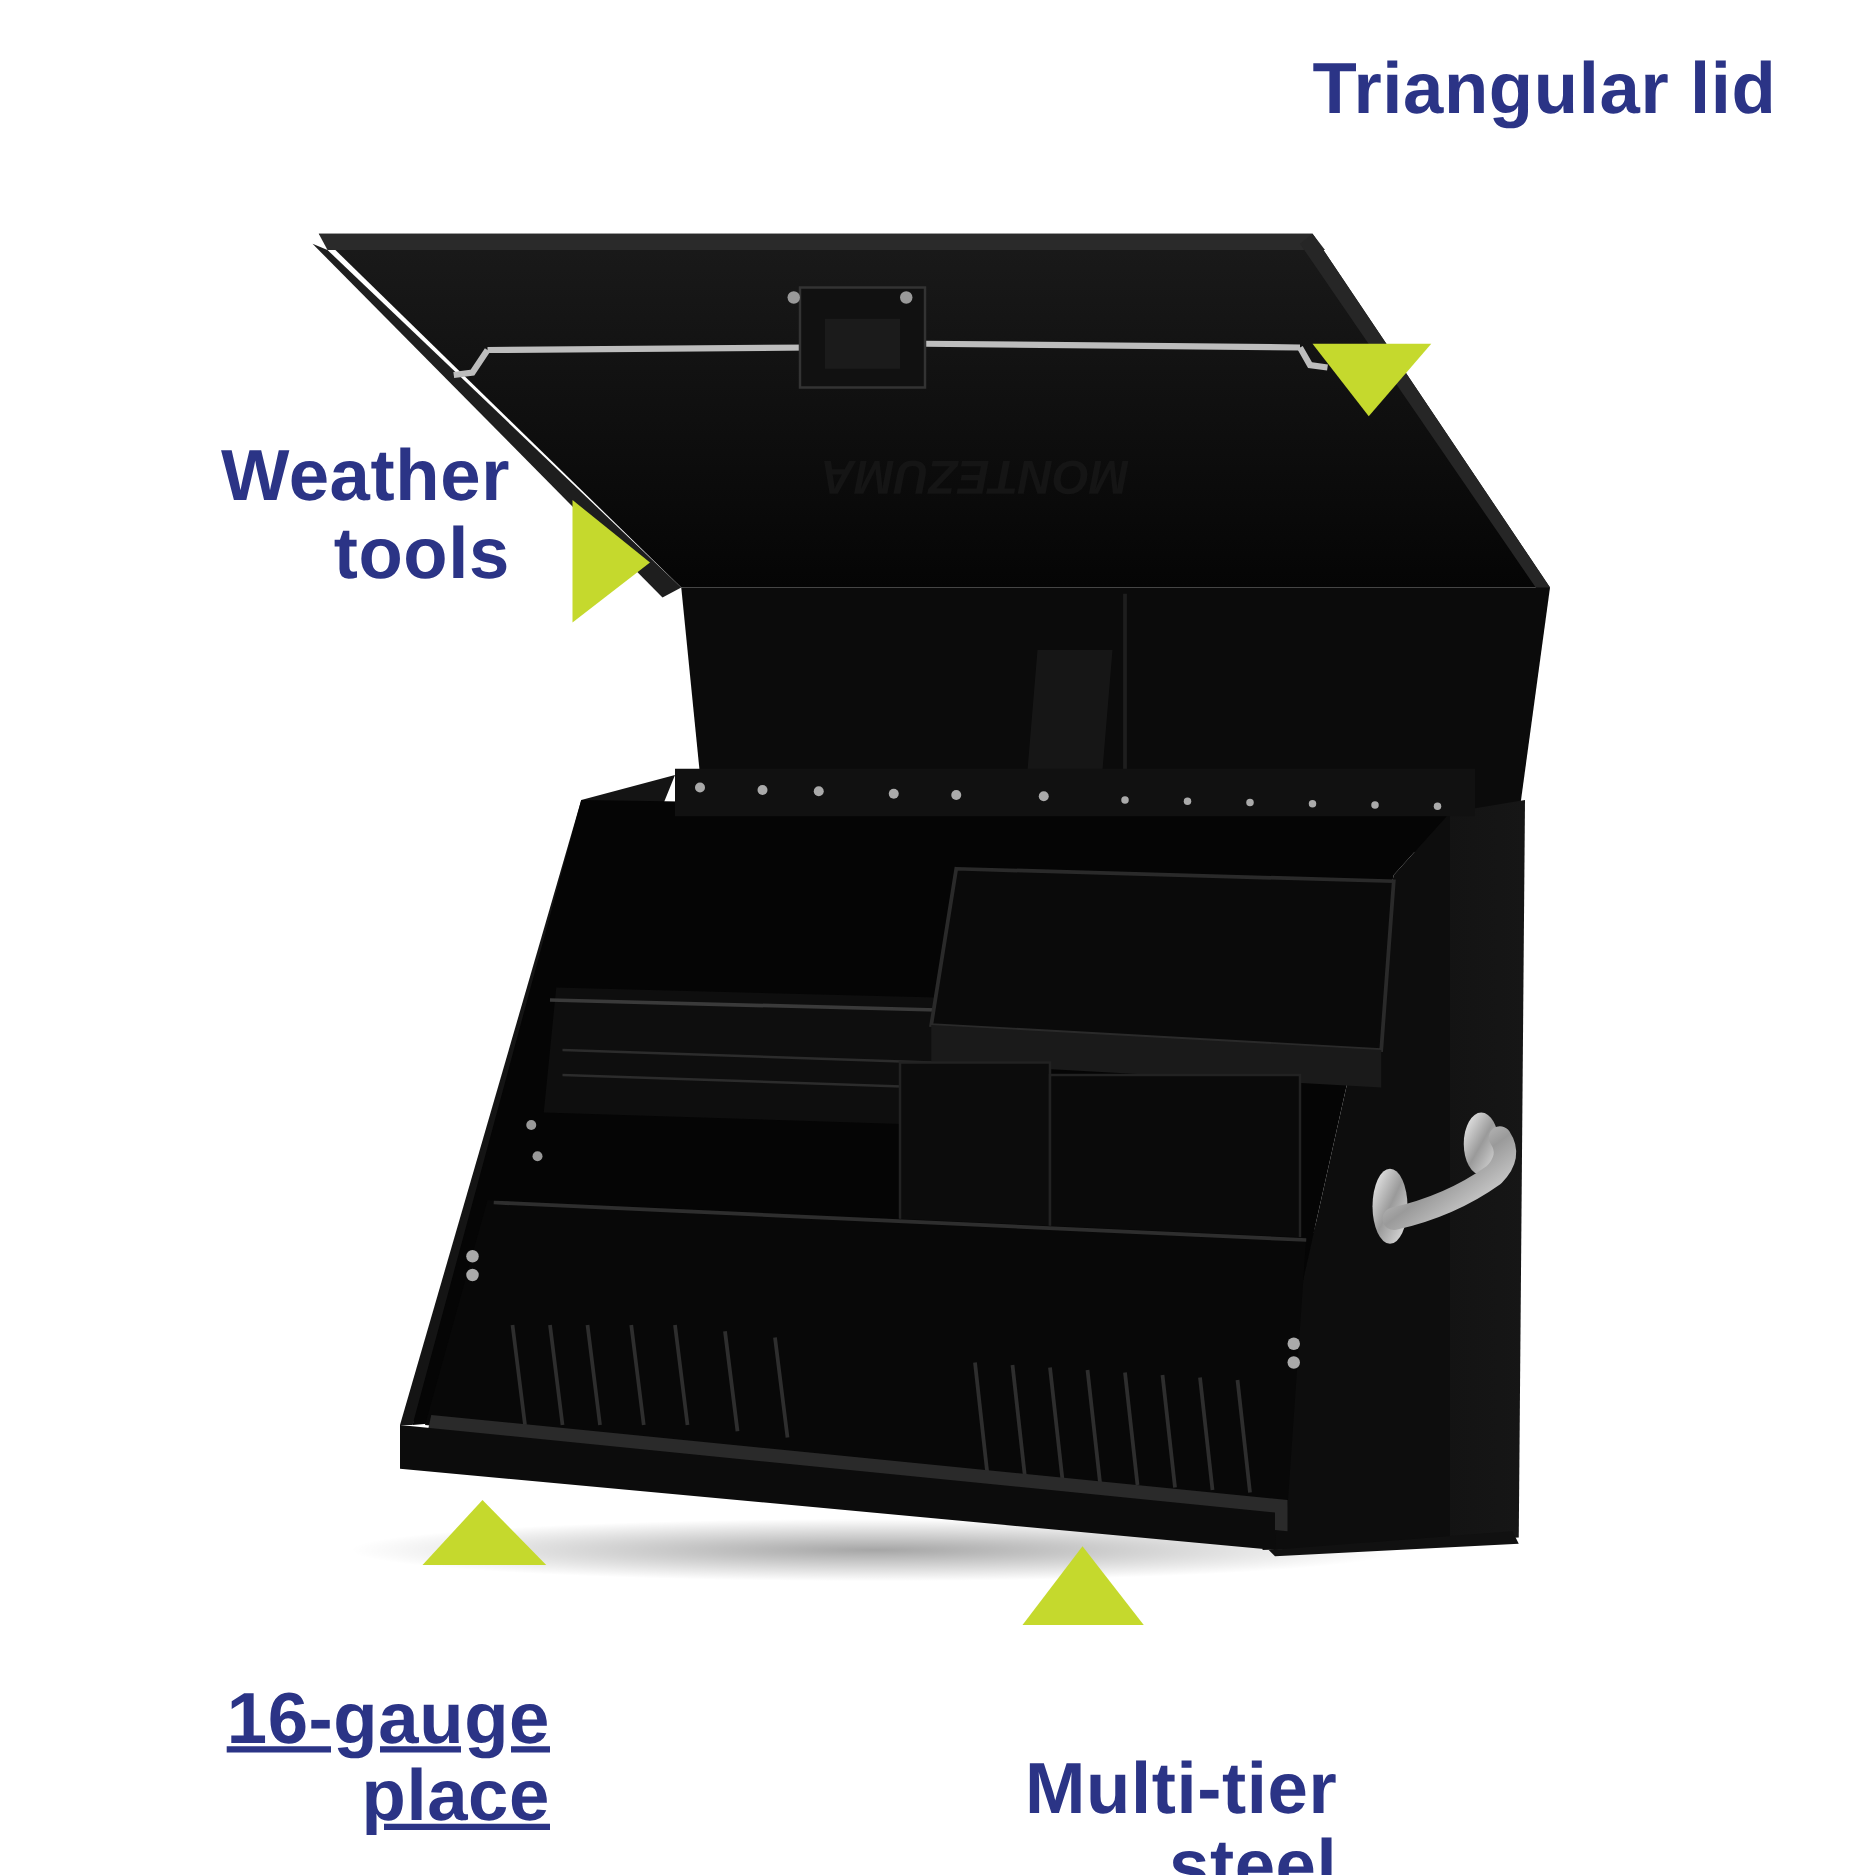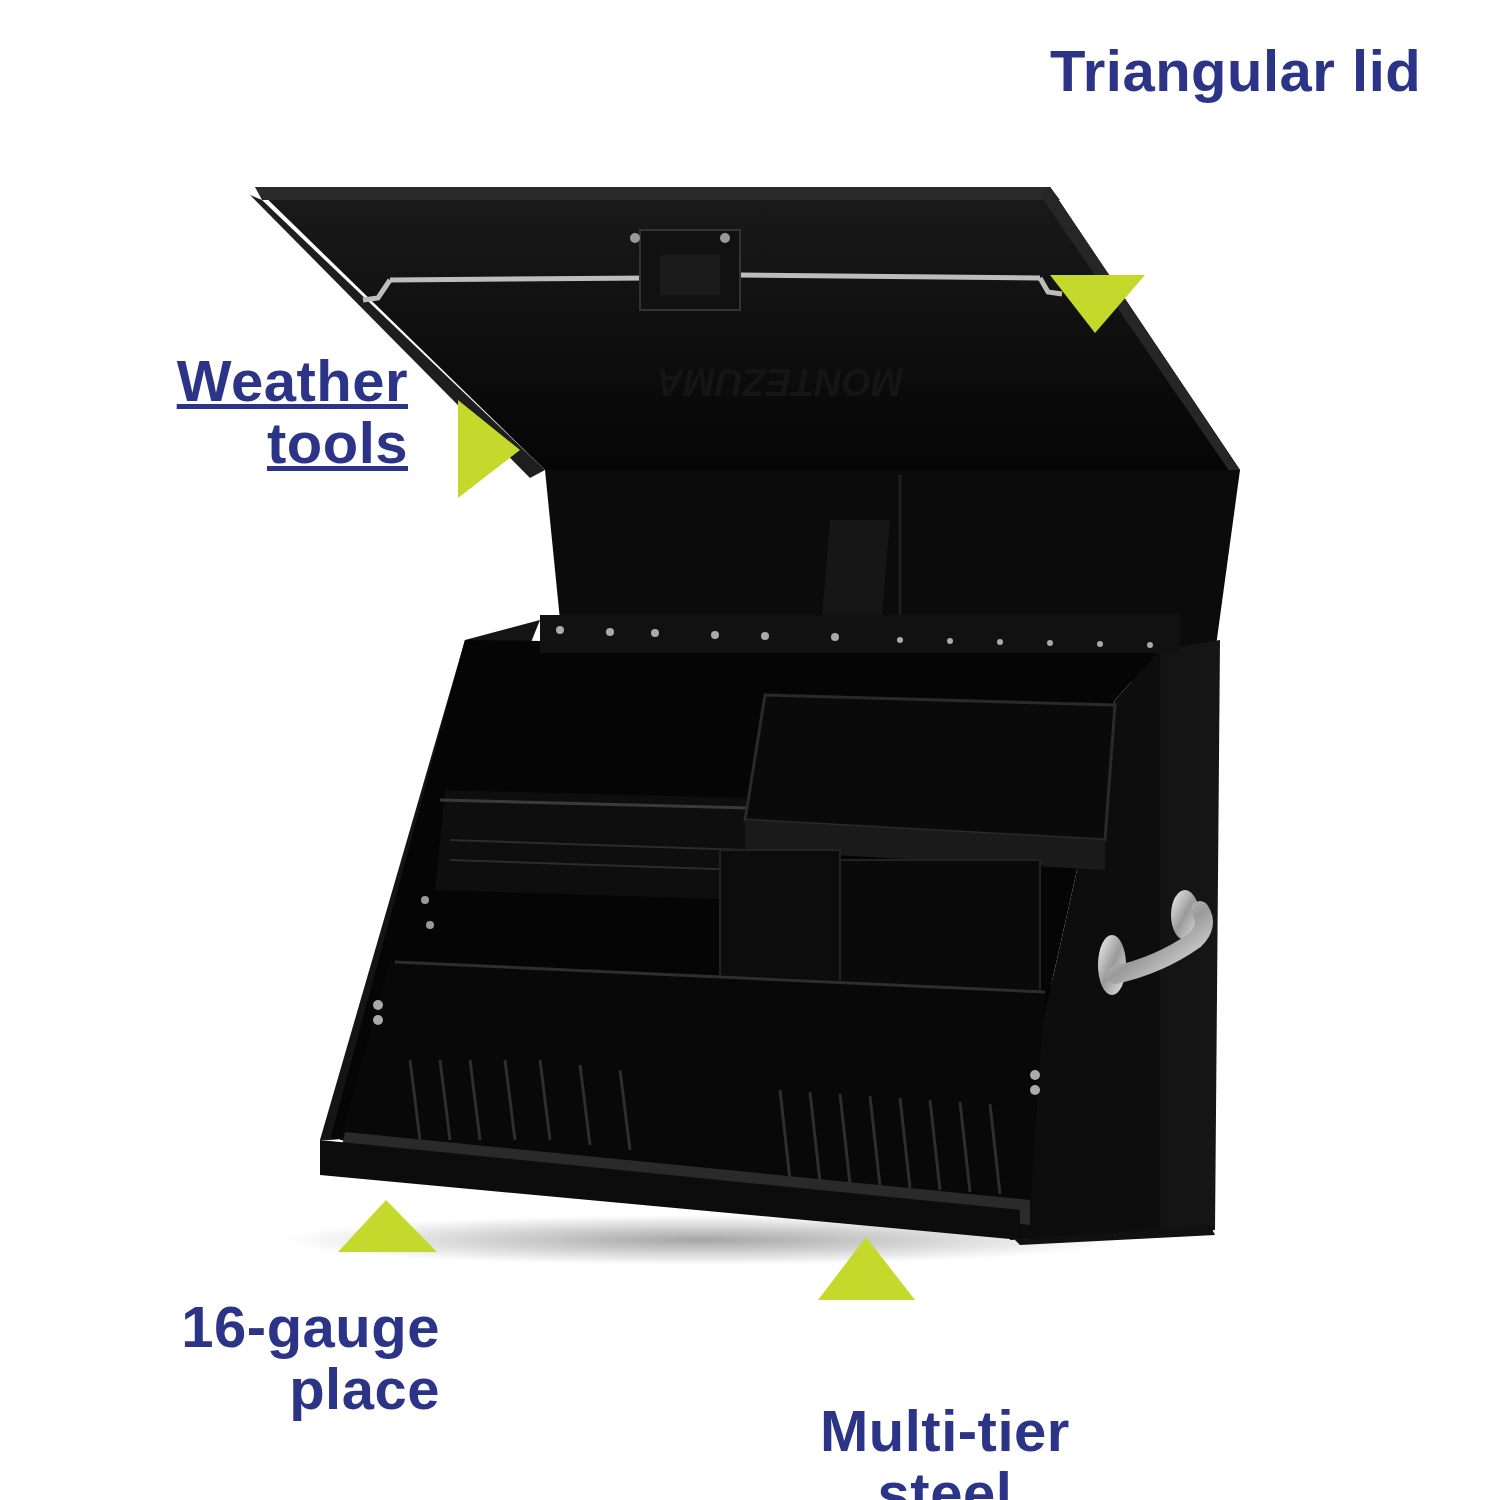--- a/index.html
+++ b/index.html
@@ -1,23 +1,23 @@
 <!DOCTYPE html>
 <html><head>
 <meta charset="utf-8">
 <style>
   html, body { margin: 0; padding: 0; background: #ffffff; }
   body { width: 1500px; height: 1500px; position: relative; overflow: hidden; font-family: "Liberation Sans", "DejaVu Sans", sans-serif; }
   .callout { position: absolute; color: #2b3486; font-weight: 700; font-size: 58px; line-height: 62px; letter-spacing: 0.5px; }
   .callout span { display: block; }
   .right-align { text-align: right; }
-  .left-align { text-align: center; }
+  .left-align { text-align: right; }
   #callout-lid { left: 1050px; top: 40px; }
-  #callout-seal { left: 120px; top: 350px; width: 288px; text-decoration: underline; }
-  #callout-steel { left: 140px; top: 1296px; width: 300px; }
+  #callout-seal { left: 120px; top: 350px; width: 288px; }
+  #callout-steel { left: 140px; top: 1344px; width: 300px; text-decoration: underline; }
   #callout-tier { left: 820px; top: 1400px; }
   svg.product { position: absolute; left: 0; top: 0; }
 </style>
 </head>
 <body>
 
 <svg class="product" width="1500" height="1500" viewBox="0 0 1500 1500">
   <defs>
     <linearGradient id="lidGrad" x1="0" y1="0" x2="0" y2="1">
       <stop offset="0" stop-color="#1a1a1a"></stop>

